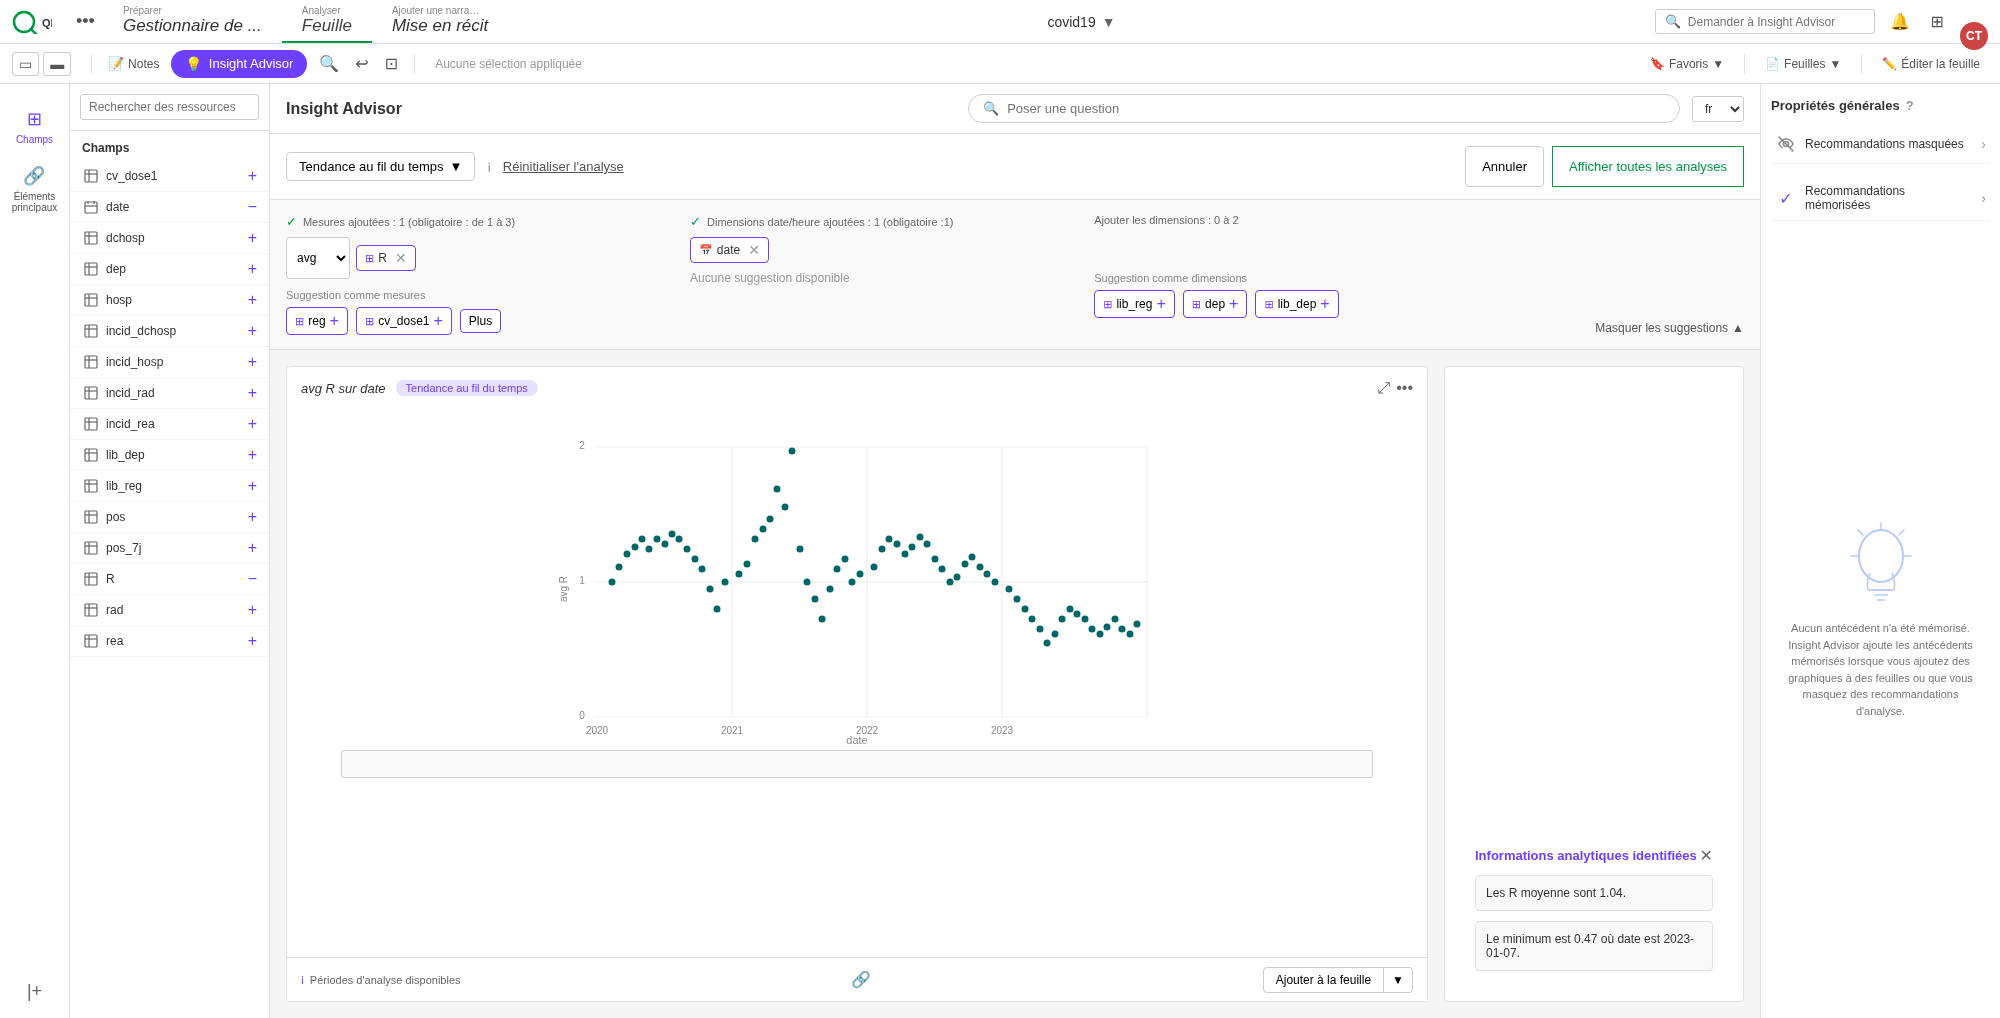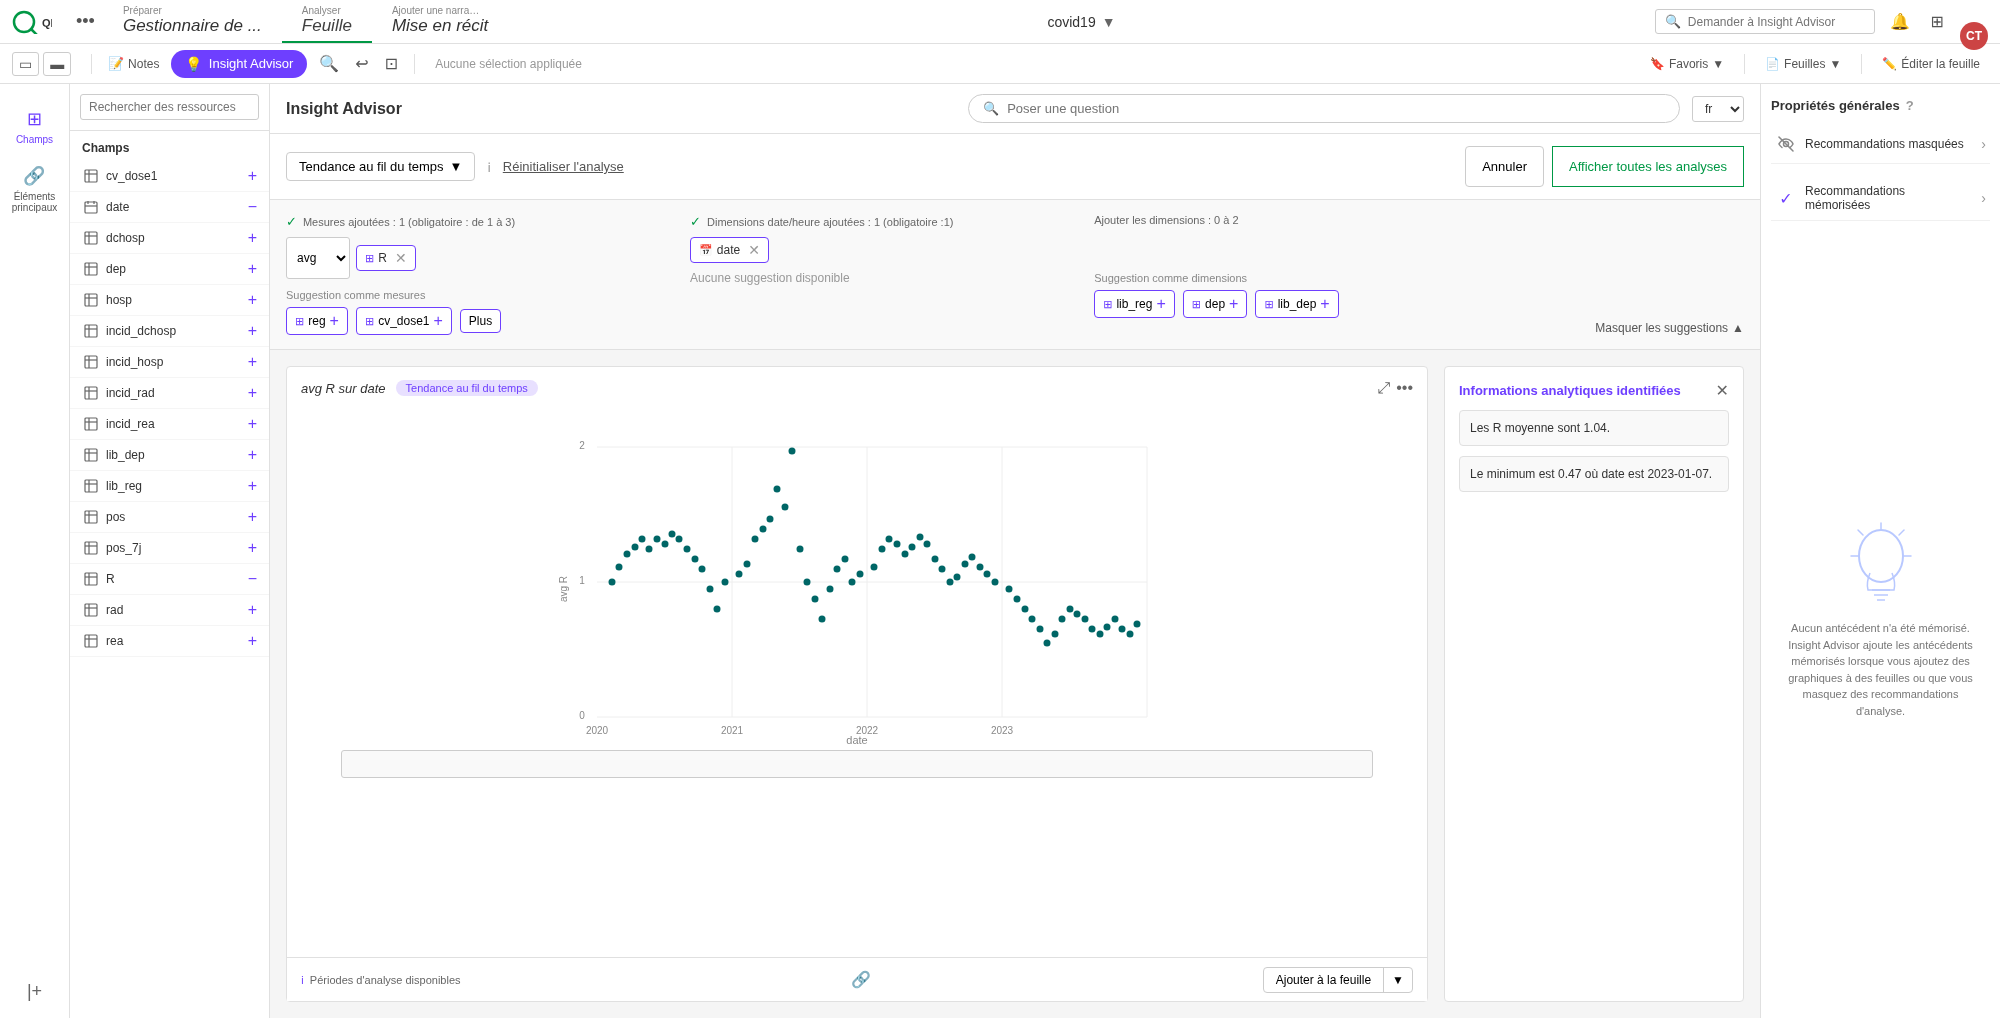--- a/index.html
+++ b/index.html
@@ -104,21 +104,21 @@
 
     
     .chart-area { flex: 1; padding: 16px; overflow: auto; display: flex; gap: 16px; }
     .chart-card-header { display: flex; align-items: center; gap: 10px; margin-bottom: 12px; }
     .chart-title { font-size: 13px; font-weight: 500; color: #333; font-style: italic; }
     .chart-badge { background: #e8e0ff; color: #6e3fff; border-radius: 12px; padding: 2px 10px; font-size: 11px; }
     .chart-actions { margin-left: auto; display: flex; gap: 6px; }
     .chart-action-btn { background: none; border: none; cursor: pointer; color: #666; font-size: 16px; }
 
     
-    .info-card { background: #fff; border-radius: 4px; border: 1px solid #e0e0e0; width: 300px; padding: 14px; display: flex; flex-direction: column; gap: 10px; }
+    .info-card { background: #fff; border-radius: 4px; border: 1px solid #e0e0e0; width: 300px; padding: 30px; display: flex; flex-direction: column; gap: 10px; justify-content: flex-end; }
     .info-card-header { display: flex; align-items: center; justify-content: space-between; }
     .info-card-title { color: #6e3fff; font-size: 13px; font-weight: 600; }
     .info-close { background: none; border: none; cursor: pointer; color: #666; font-size: 16px; }
     .info-insight { background: #f9f9f9; border: 1px solid #e0e0e0; border-radius: 4px; padding: 10px; font-size: 12px; color: #333; }
 
     
     .right-panel { width: 240px; background: #fff; border-left: 1px solid #e0e0e0; padding: 14px 10px; display: flex; flex-direction: column; gap: 12px; }
     .right-panel-title { display: flex; align-items: center; gap: 6px; font-size: 13px; font-weight: 600; color: #333; }
     .right-panel-item { display: flex; align-items: center; gap: 8px; padding: 8px 4px; border-bottom: 1px solid #f0f0f0; cursor: pointer; }
     .rp-icon { width: 22px; height: 22px; display: flex; align-items: center; justify-content: center; }

